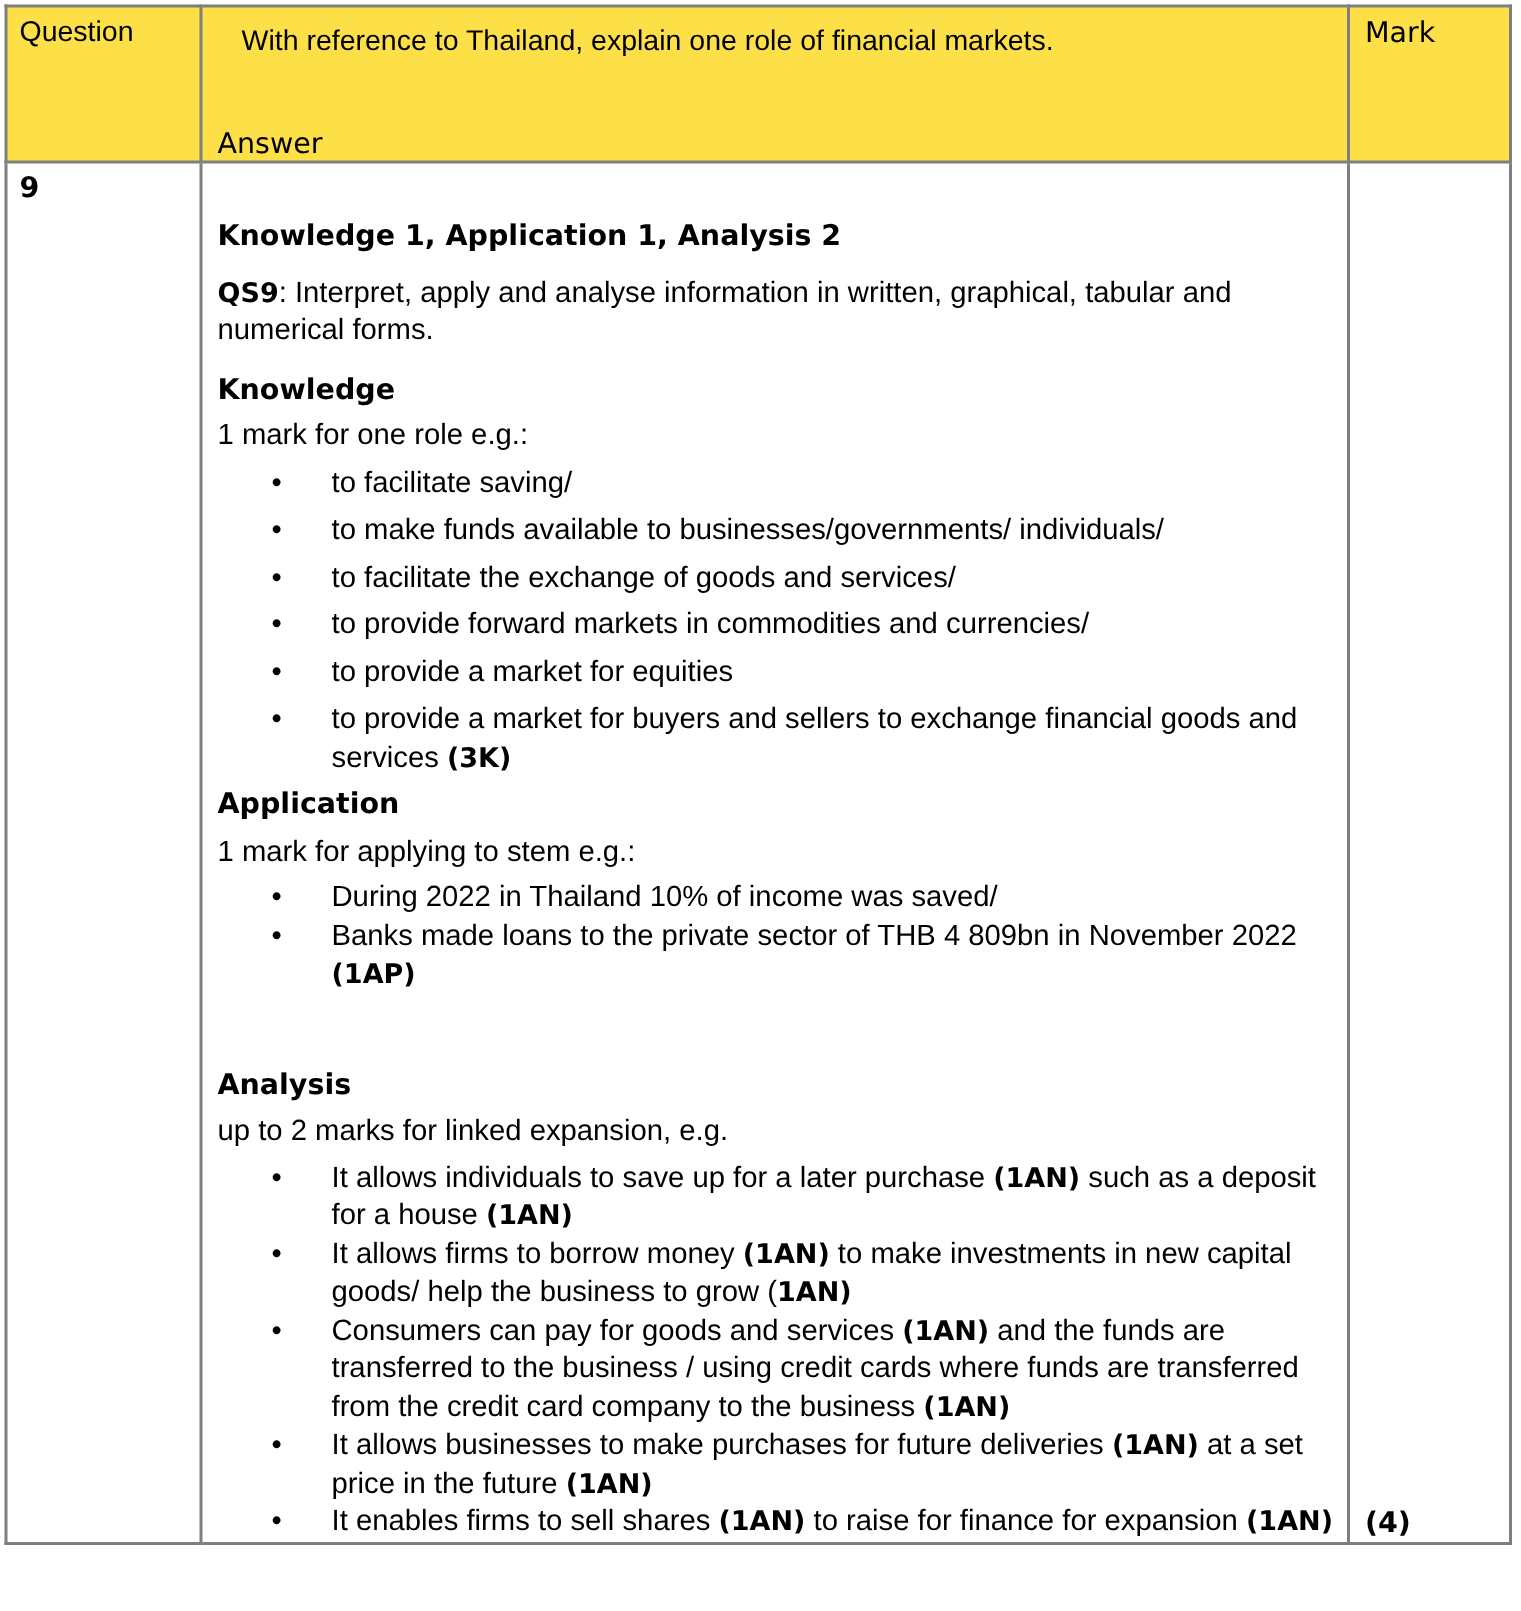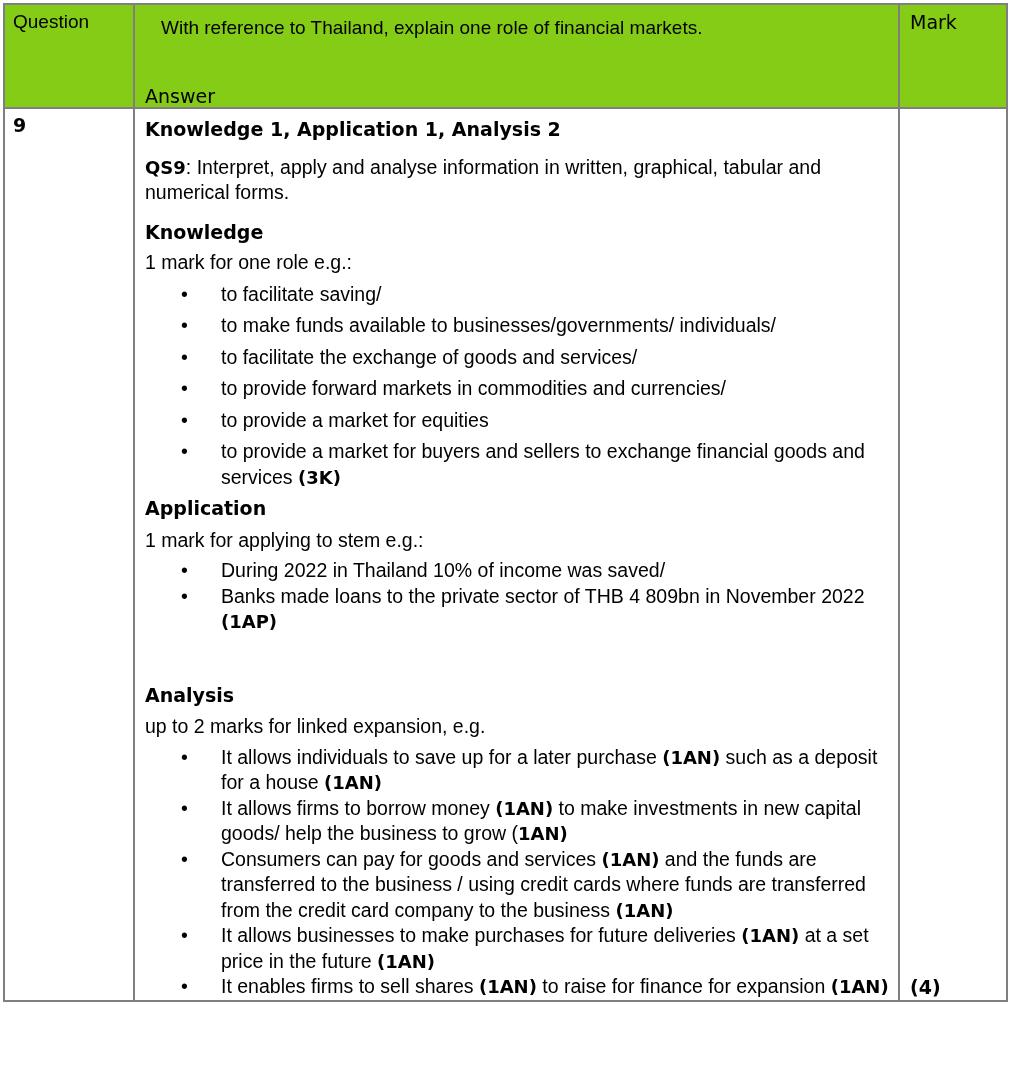--- a/index.html
+++ b/index.html
@@ -1,27 +1,27 @@
 <!DOCTYPE html>
 <html><head>
 <meta charset="utf-8">
 <style>
   html, body { margin:0; padding:0; background:#ffffff; }
   body { width:1014px; height:1074px; overflow:hidden; font-family:"DejaVu Sans", sans-serif; color:#000; }
   table.ms { position:absolute; left:3px; top:3px; border-collapse:collapse; width:1005px; }
   table.ms td { border:2px solid #7f7f7f; vertical-align:top; padding:0; }
-  .hdr td { background:#84cc16; height:94px; }
+  .hdr td { background:#fde047; height:94px; }
   .c1 { width:128px; }
   .c3 { width:96px; }
   .qlabel { font-family:"Liberation Sans", sans-serif; font-size:19px; padding:6px 0 0 8px; }
   .qtext { font-family:"Liberation Sans", sans-serif; font-size:19px; padding:12px 0 0 10px;margin-left:16px; }
   .anslabel { font-weight:normal; font-size:19px; padding:46px 0 0 10px; }
   .marklabel { font-weight:normal; font-size:19px; padding:6px 0 0 10px; }
   .qnum { font-weight:bold; font-size:19px; padding:5px 0 0 8px; }
-  .body { font-family:"Liberation Sans", sans-serif; font-size:19.5px; line-height:25.5px; padding:8px 8px 0 10px; }
+  .body { font-family:"Liberation Sans", sans-serif; font-size:19.5px; line-height:25.5px; padding:8px 8px 0 10px;margin-top:28px; }
   .b { font-weight:bold; font-family:"DejaVu Sans", sans-serif; font-size:18px; }
   .h { font-weight:bold; font-family:"DejaVu Sans", sans-serif; font-size:19px; }
   p { margin:0; }
   ul { margin:0; padding:0; list-style:none; }
   li { position:relative; padding-left:76px; }
   li .bul { position:absolute; left:36px; top:0; }
   .spaced li { margin-top:6px; }
   .mark4 { font-weight:bold; font-size:19px; vertical-align:bottom !important; padding:0 0 2px 10px !important; }
 </style>
 </head>

